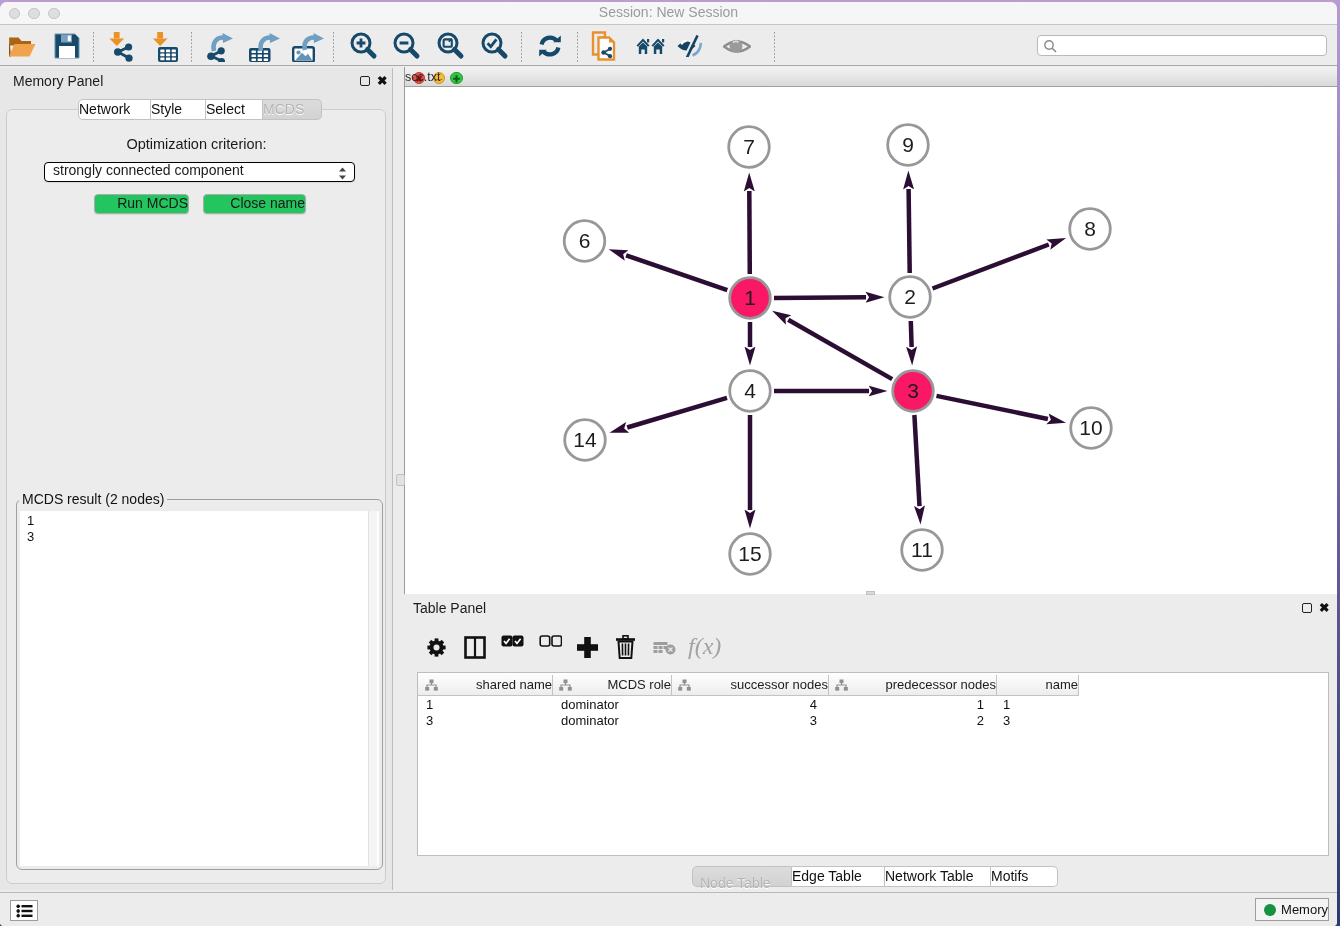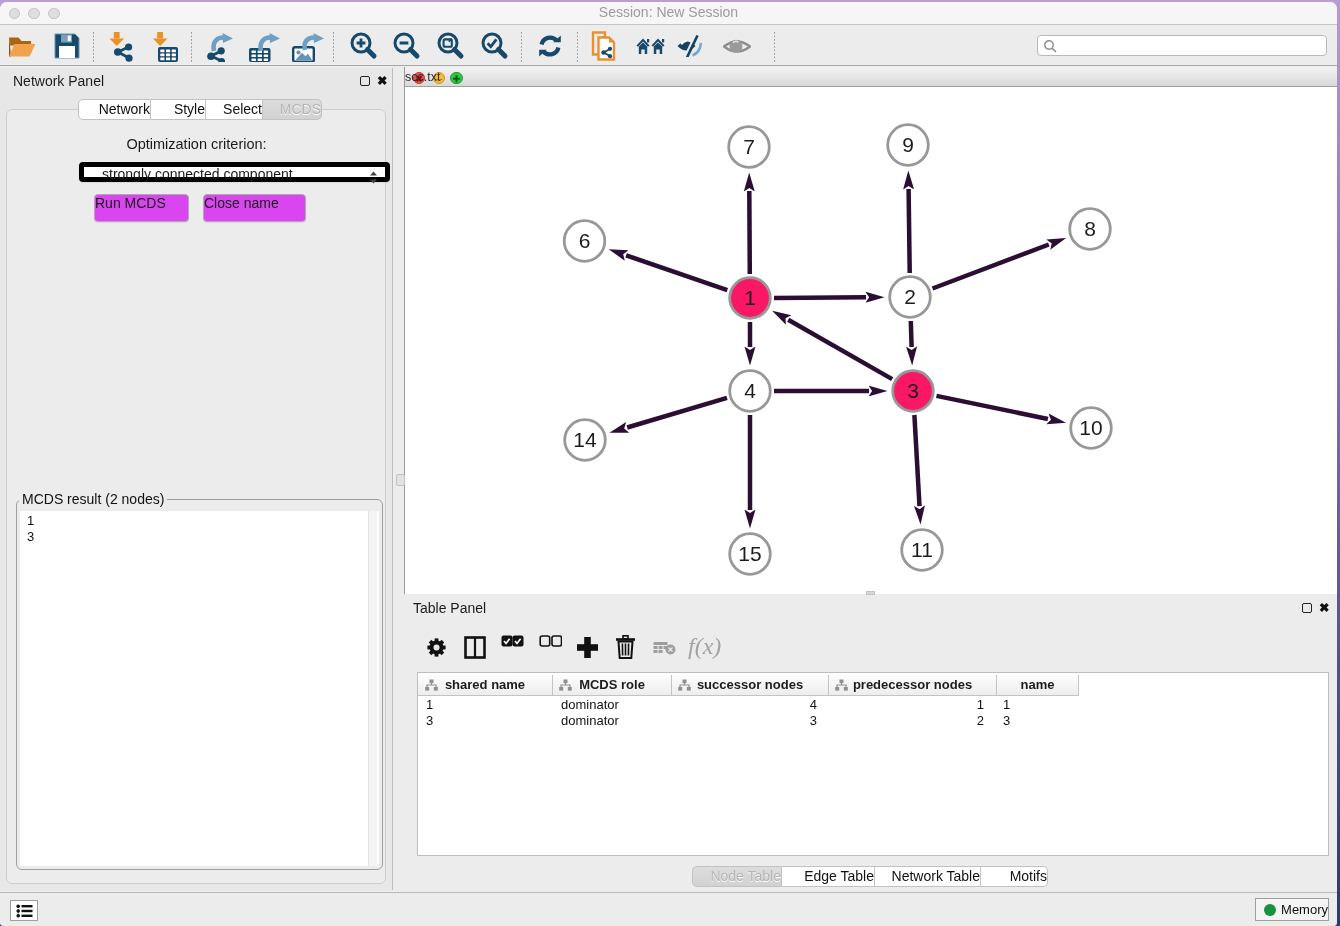--- a/index.html
+++ b/index.html
@@ -17,48 +17,48 @@
 #toolbar svg { position:absolute; top:7px; }
 .tsep { position:absolute; top:5px; height:30px; width:1px; background-image:linear-gradient(#9a9a9a 1.5px, transparent 1.5px); background-size:1px 3.5px; }
 #searchbox { position:absolute; left:1037px; top:8px; width:290px; height:21px; background:#fff; border:1px solid #b9b9b9; border-radius:4px; }
 
 #cpanel { position:absolute; left:0; top:66px; width:393px; height:822px; background:#e7e7e7; border-right:1px solid #bdbdbd; }
 #cpanel .hdr { position:absolute; left:13px; top:5px; font-size:14px; color:#1c1c1c; }
 .maxico { position:absolute; width:10px; height:10px; border:1.6px solid #222; border-radius:2px; }
 .xico { position:absolute; font-size:12.5px; font-weight:bold; color:#111; line-height:10px; }
 #cptabs { position:absolute; left:6px; top:41px; right:6px; bottom:6px; background:#ececec; border:1px solid #cdcdcd; border-radius:6px; }
 .tabrow { position:absolute; display:flex; height:21px; }
-.tab { font-size:14px; color:#111; background:#fff; border:1px solid #c2c2c2; border-left:none; padding:0 14px; line-height:18px; text-align:right; }
+.tab { font-size:14px; color:#111; background:#fff; border:1px solid #c2c2c2; border-left:none; padding:0 14px; line-height:18px; text-align:left; }
 .tab:first-child { border-left:1px solid #c2c2c2; border-radius:5px 0 0 5px; }
 .tab.last { border-radius:0 5px 5px 0; }
 .tab.seltab { background:linear-gradient(#dcdcdc,#d2d2d2); color:#b4b4b4; text-shadow:0 1px 0 #fff; }
 #optlabel { position:absolute; left:0; top:68px; width:393px; text-align:center; font-size:14.5px; color:#1a1a1a; }
-#combo { position:absolute; left:44px; top:94px; width:311px; height:20px; background:#fff; border:5px solid #000000; border-radius:4px; box-shadow:0 1px 1px rgba(0,0,0,.08); font-size:14px; color:#1a1a1a; line-height:15.5px; padding-left:18px;margin-left:35px; }
+#combo { position:absolute; left:44px; top:94px; width:311px; height:20px; background:#fff; border:1px solid #000000; border-radius:4px; box-shadow:0 1px 1px rgba(0,0,0,.08); font-size:14px; color:#1a1a1a; line-height:15.5px; padding-left:8px; }
 #combo svg { position:absolute; right:6px; top:3px; }
-.btn { position:absolute; height:28px; background:#d946ef; border:1px solid #ababab; border-radius:4px; box-shadow:0 1px 1px rgba(0,0,0,.08); font-size:14px; color:#1a1a1a; text-align:left; line-height:17.5px; }
+.btn { position:absolute; height:20px; background:#22c55e; border:1px solid #ababab; border-radius:4px; box-shadow:0 1px 1px rgba(0,0,0,.08); font-size:14px; color:#1a1a1a; text-align:right; line-height:17.5px; }
 #fieldset { position:absolute; left:16px; top:431px; width:367px; height:371px; border:1px solid #9f9f9f; border-radius:6px; }
 #fieldset .legend { position:absolute; left:2px; top:-9px; background:#ececec; padding:0 3px; font-size:14px; color:#111; }
 #fstext { position:absolute; left:3px; top:11px; right:3px; bottom:3px; background:#fff; font-size:13px; color:#111; padding:2px 0 0 7px; line-height:16px; }
 #fstext .sb { position:absolute; right:2px; top:0; width:9px; height:100%; background:#f4f4f4; border-left:1px solid #e2e2e2;}
 
 #netwin { position:absolute; left:404px; top:65px; width:933px; height:527px; border-left:1px solid #9a9a9a; background:#fff; }
 #nettitle { position:absolute; left:0; top:0; width:100%; height:20px; background:linear-gradient(#f3f3f3,#d9d9d9); border-bottom:1px solid #a0a0a0; }
 #nettitle .t { position:absolute; width:100%; text-align:left; font-size:12.5px; color:#2c2c2c; top:2.5px; }
 .tl { position:absolute; top:4.5px; width:12.5px; height:12.5px; border-radius:50%; text-align:center; line-height:12.5px; font-size:9px; font-weight:bold; }
 #graph { position:absolute; left:0; top:19.5px; }
 #graph line { }
 #graph .nodes circle { fill:#fff; stroke:#989898; stroke-width:2.8; }
 #graph .nodes circle.sel { fill:#fa1765; }
 #graph .nodes text { font-size:21px; fill:#1c1c1c; text-anchor:middle; font-family:"Liberation Sans",sans-serif; }
 
 #tpanel { position:absolute; left:405px; top:592px; width:935px; height:297px; background:#ececec; }
 #tpanel .hdr { position:absolute; left:8px; top:6px; font-size:14px; color:#1c1c1c; }
 #ttoolbar { position:absolute; left:12px; top:34px; right:12px; height:38px; }
 #ttable { position:absolute; left:12px; top:78px; width:912px; height:184px; background:#fff; border:1px solid #bdbdbd; }
-.thead { position:absolute; left:0; top:2px; height:21px; background:linear-gradient(#fdfdfd,#ededed); border-bottom:1px solid #c3c3c3; border-right:1px solid #c3c3c3; font-size:13px; color:#1c1c1c; text-align:center; line-height:20px;font-weight:bold; }
+.thead { position:absolute; left:0; top:2px; height:21px; background:linear-gradient(#fdfdfd,#ededed); border-bottom:1px solid #c3c3c3; border-right:1px solid #c3c3c3; font-size:13px; color:#1c1c1c; text-align:right; line-height:20px; }
 .trow { position:absolute; font-size:13px; color:#111; }
 
 #statusbar { position:absolute; left:0; top:890px; width:100%; height:34px; background:#ececec; border-top:1px solid #b9b9b9; }
 #listbtn { position:absolute; left:10px; top:7px; width:28px; height:21px; background:#fdfdfd; border:1px solid #9e9e9e; }
 #membtn { position:absolute; right:8px; top:5px; width:74px; height:23px; background:#f4f4f4; border:1px solid #9e9e9e; font-size:13px; color:#111; text-align:right; line-height:21px; }
 #membtn .g { display:inline-block; width:12px; height:12px; border-radius:50%; background:#189141; vertical-align:-2px; margin-right:5px; }
 .icon { position:absolute; }
 </style></head>
 <body>
 <div id="frame"></div>
@@ -229,21 +229,21 @@
   </svg>
   <div class="tsep" style="left:774px"></div>
   <div id="searchbox">
         <svg width="15" height="15" viewBox="0 0 15 15" style="position:absolute;left:5px;top:3px">
     <circle cx="6" cy="6" r="4.2" fill="none" stroke="#8a8a8a" stroke-width="1.4"></circle>
     <line x1="9.2" y1="9.2" x2="13" y2="13" stroke="#8a8a8a" stroke-width="1.6"></line>
   </svg>
       </div>
 </div>
 <div id="cpanel">
-  <div class="hdr">Network Panel</div>
+  <div class="hdr">Memory Panel</div>
   <div class="maxico" style="left:360px; top:8px"></div>
   <div class="xico" style="left:377px; top:8px">✖</div>
   <div id="cptabs"></div>
   <div class="tabrow" style="left:78px; top:31px">
     <div class="tab" style="width:73px; padding:0">Network</div>
     <div class="tab" style="width:55px; padding:0">Style</div>
     <div class="tab" style="width:57px; padding:0">Select</div>
     <div class="tab last seltab" style="width:59px; padding:0">MCDS</div>
   </div>
   <div id="optlabel">Optimization criterion:</div>
@@ -420,21 +420,21 @@
     <div class="trow" style="left:254px; top:23.5px; width:145px; text-align:right">4</div>
     <div class="trow" style="left:411px; top:23.5px; width:155px; text-align:right">1</div>
     <div class="trow" style="left:585px; top:23.5px">1</div>
     <div class="trow" style="left:8px; top:39.5px">3</div>
     <div class="trow" style="left:143px; top:39.5px">dominator</div>
     <div class="trow" style="left:254px; top:39.5px; width:145px; text-align:right">3</div>
     <div class="trow" style="left:411px; top:39.5px; width:155px; text-align:right">2</div>
     <div class="trow" style="left:585px; top:39.5px">3</div>
   </div>
   <div class="tabrow" style="left:287px; top:272px">
-    <div class="tab seltab" style="width:90px; padding:0">Node Table</div>
+    <div class="tab seltab" style="width:100px; padding:7px">Node Table</div>
     <div class="tab" style="width:93px; padding:0">Edge Table</div>
     <div class="tab" style="width:106px; padding:0">Network Table</div>
     <div class="tab last" style="width:67px; padding:0">Motifs</div>
   </div>
 </div>
 <div id="statusbar">
   <div id="listbtn">
         <svg style="position:absolute;left:5px;top:3px" width="17" height="14" viewBox="0 0 17 14">
     <g fill="#111">
             <circle cx="2.2" cy="2.2" r="1.8"></circle>

